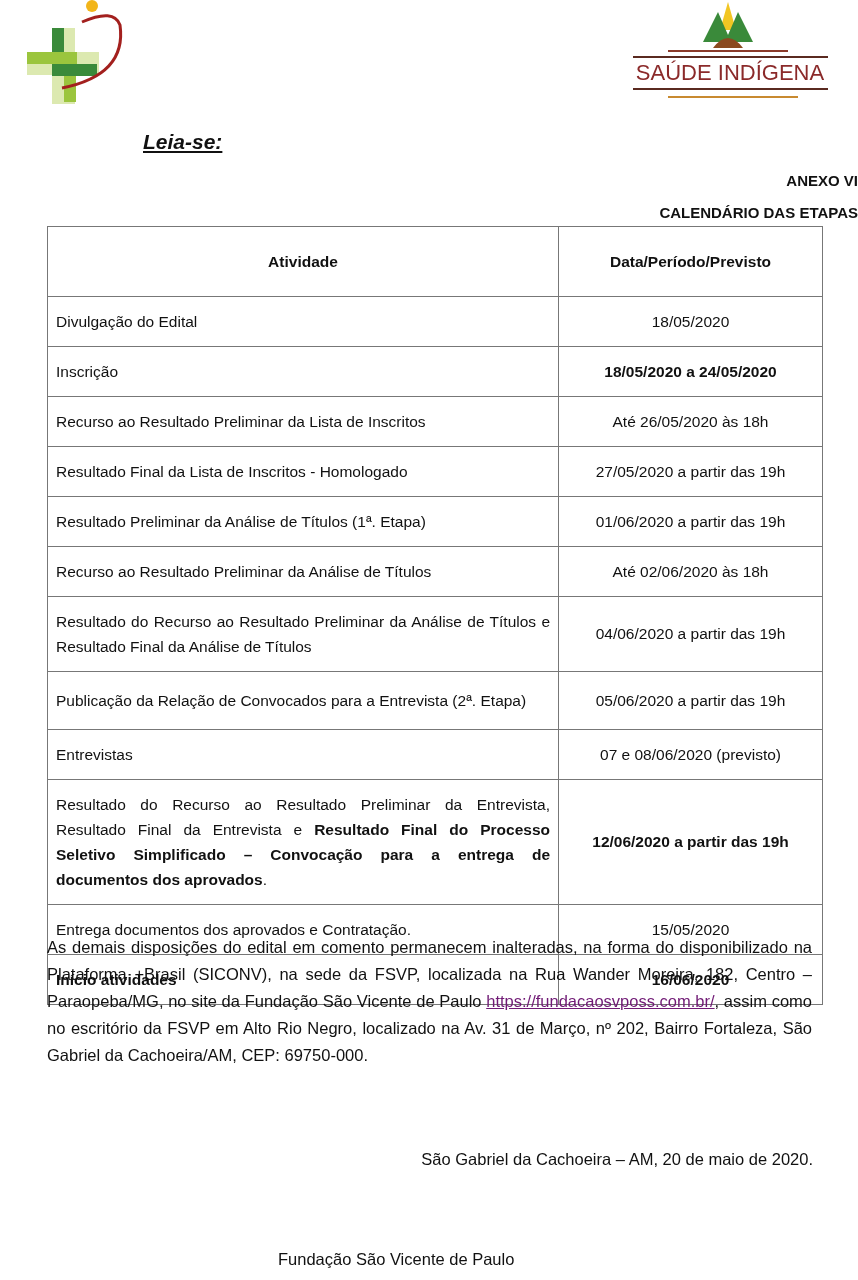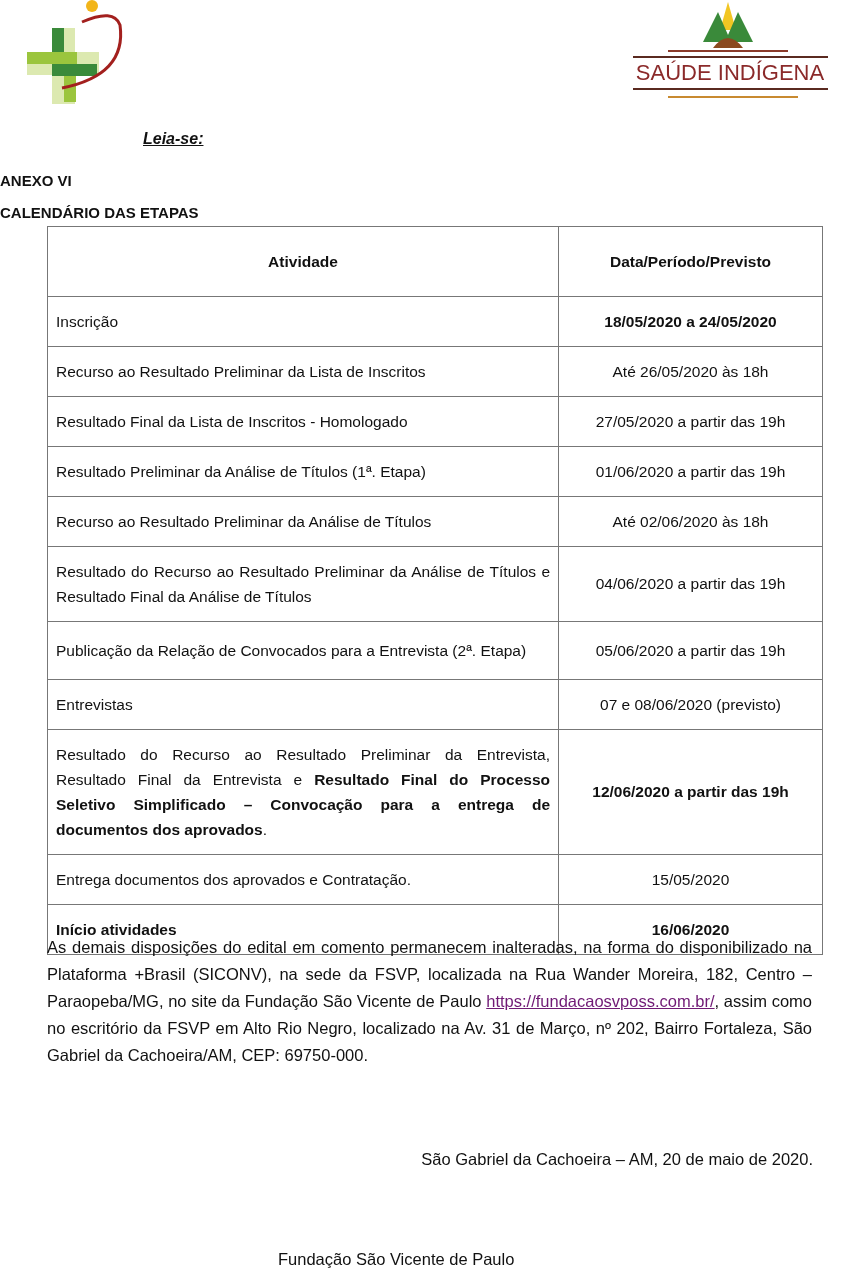--- a/index.html
+++ b/index.html
@@ -1,20 +1,20 @@
 <!DOCTYPE html>
 <html><head>
 <meta charset="utf-8">
 <style>
   html,body{margin:0;padding:0;background:#fff;}
   body{width:858px;height:1280px;position:relative;overflow:hidden;font-family:"Liberation Sans",sans-serif;color:#111;}
   .logo-left{position:absolute;left:22px;top:0;width:110px;height:108px;}
   .logo-right{position:absolute;left:628px;top:0;width:205px;height:102px;}
-  .leia{position:absolute;left:143px;top:130px;font-size:16px;font-weight:bold;font-style:italic;text-decoration:underline;}
-  .annex{position:absolute;left:0;width:858px;text-align:left;font-weight:bold;font-size:15px;}
+  .leia{position:absolute;left:143px;top:130px;font-size:21px;font-weight:bold;font-style:italic;text-decoration:underline;}
+  .annex{position:absolute;left:0;width:858px;text-align:right;font-weight:bold;font-size:15px;}
   table{position:absolute;left:47px;top:226px;width:776px;border-collapse:collapse;font-size:15.5px;}
   td,th{border:1.5px solid #777;padding:12px 8px;vertical-align:middle;}
   th{font-weight:bold;height:45px;}
   td.c1{width:494px;text-align:justify;line-height:25px;}
   td.c2{text-align:center;}
   .b{font-weight:bold;}
   .para{position:absolute;left:47px;top:934px;width:765px;font-size:16.5px;line-height:27px;text-align:justify;}
   .para a{color:#701a75;text-decoration:underline;}
   .place{position:absolute;right:45px;top:1150px;font-size:16.5px;}
   .foot{position:absolute;left:278px;top:1250px;font-size:16.5px;}
@@ -49,20 +49,24 @@
 <div class="annex" style="top:204px">CALENDÁRIO DAS ETAPAS</div>
 
 <table>
   <thead>
     <tr>
       <th>Atividade</th>
       <th>Data/Período/Previsto</th>
     </tr>
   </thead>
   <tbody id="tbody">
+      <tr style="height: 38px;">
+        <td class="c1">Divulgação do Edital</td>
+        <td class="c2">18/05/2020</td>
+      </tr>
       <tr style="height: 24px;">
         <td class="c1">Inscrição</td>
         <td class="c2 b">18/05/2020 a 24/05/2020</td>
       </tr>
       <tr style="height: 38px;">
         <td class="c1">Recurso ao Resultado Preliminar da Lista de Inscritos</td>
         <td class="c2">Até 26/05/2020 às 18h</td>
       </tr>
       <tr style="height: 40px;">
         <td class="c1">Resultado Final da Lista de Inscritos - Homologado</td>

